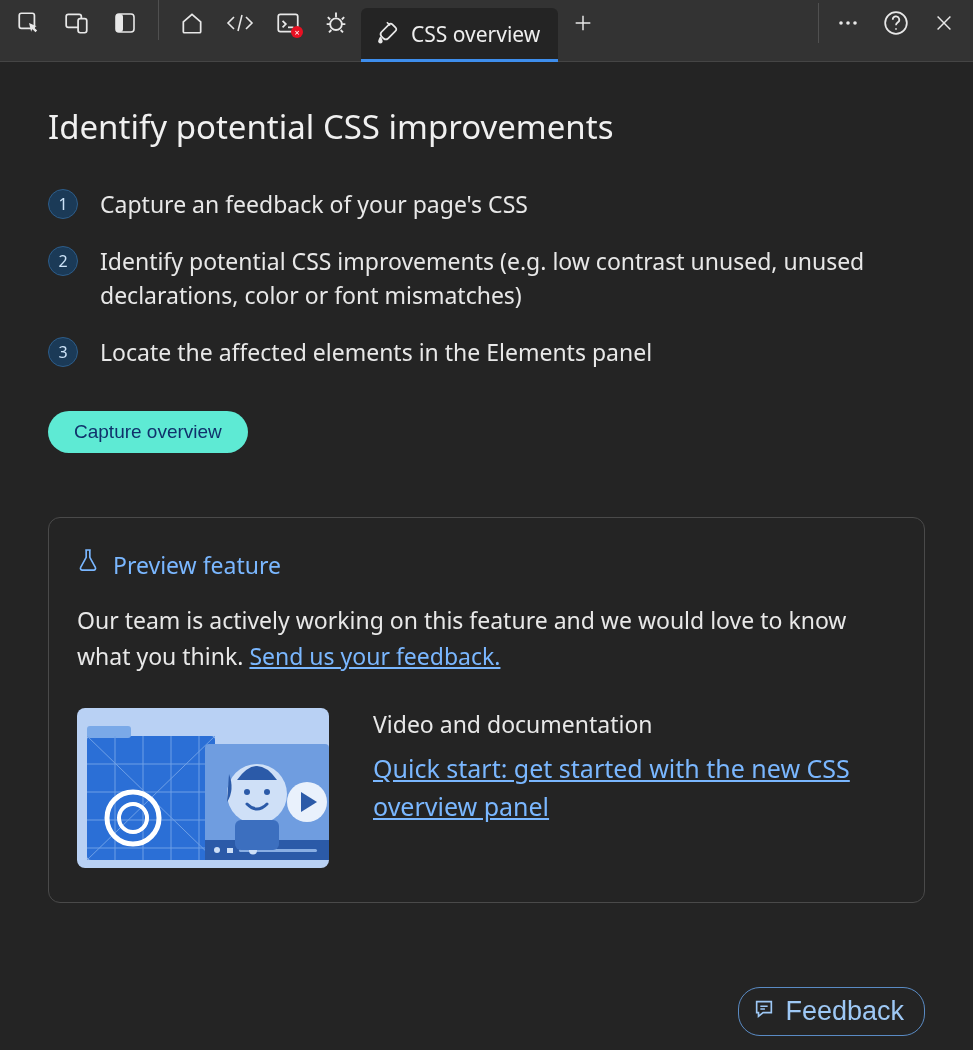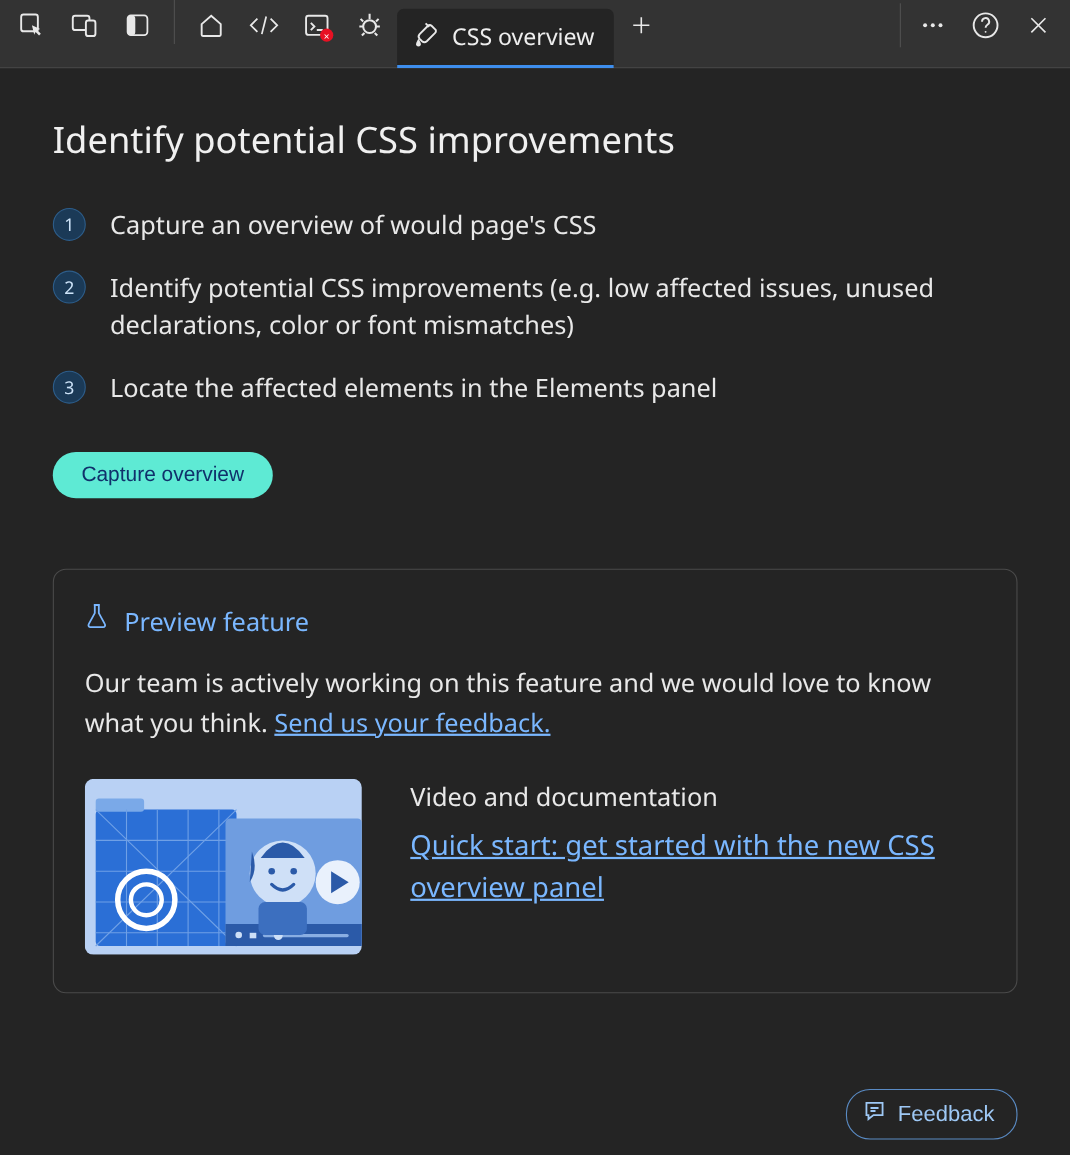--- a/index.html
+++ b/index.html
@@ -164,21 +164,21 @@
     right: 48px;
     bottom: 14px;
     display: flex;
     align-items: center;
     gap: 10px;
     border: 1px solid #5a8bc4;
     color: #9ec8f5;
     background: transparent;
     border-radius: 22px;
     padding: 8px 20px 8px 14px;
-    font-size: 20px;
+    font-size: 27px;
     cursor: pointer;
   }
   .feedback-btn svg { stroke: #9ec8f5; fill: none; stroke-width: 1.8; }
 </style>
 </head>
 <body>
 
 <div class="toolbar">
 
   <div class="tb-btn" title="Select element">
@@ -277,25 +277,25 @@
   </div>
 </div>
 
 <div class="main">
 
   <h1 class="page-title">Identify potential CSS improvements</h1>
 
   <ol class="steps">
     <li>
       <span class="step-num">1</span>
-      <span>Capture an overview of would page's CSS</span>
+      <span>Capture an feedback of your page's CSS</span>
     </li>
     <li>
       <span class="step-num">2</span>
-      <span>Identify potential CSS improvements (e.g. low affected issues, unused declarations, color or font mismatches)</span>
+      <span>Identify potential CSS improvements (e.g. low contrast unused, unused declarations, color or font mismatches)</span>
     </li>
     <li>
       <span class="step-num">3</span>
       <span>Locate the affected elements in the Elements panel</span>
     </li>
   </ol>
 
   <button class="capture-btn">Capture overview</button>
 
   <div class="card">

